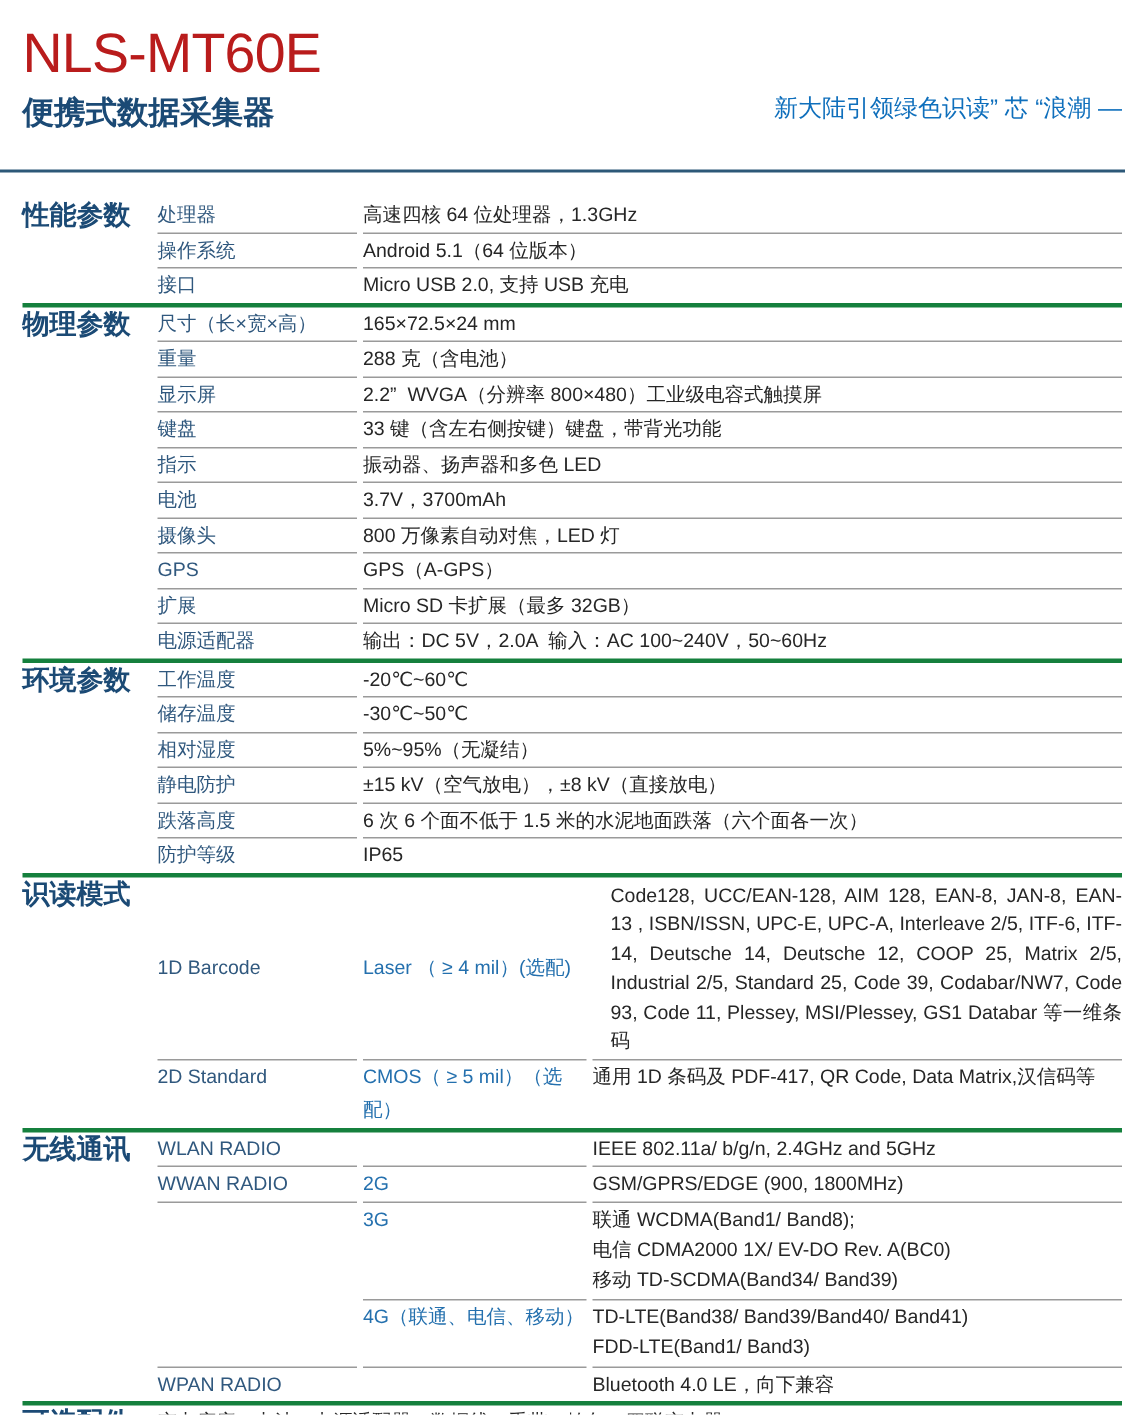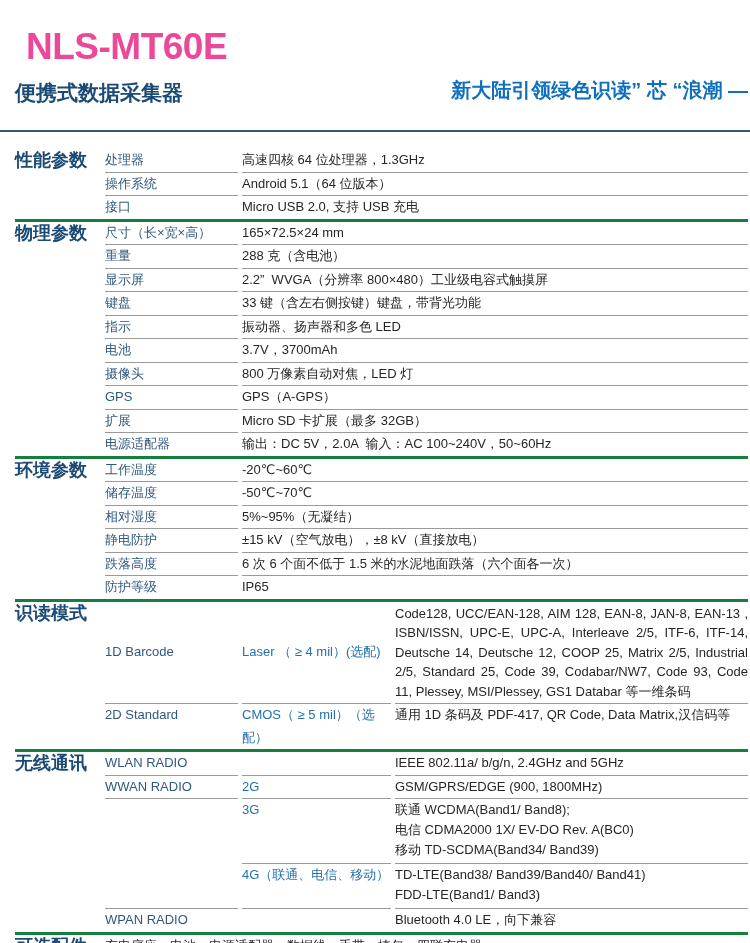--- a/index.html
+++ b/index.html
@@ -4,44 +4,44 @@
 <style>
   html,body{margin:0;padding:0;background:#ffffff;}
   body{
     width:750px;height:943px;overflow:hidden;
     font-family:"Liberation Sans","DejaVu Sans",sans-serif;
     -webkit-font-smoothing:antialiased;
   }
   .page{position:relative;width:750px;height:943px;background:#fff;}
   header{padding:14px 2px 0 15px;}
   .title{
-    margin:11px;font-size:37px;font-weight:bold;letter-spacing:-0.5px;
-    color:#ec4899;line-height:44px;
+    margin:0;font-size:37px;font-weight:normal;letter-spacing:-0.5px;
+    color:#b91c1c;line-height:44px;
   }
   .subrow{display:flex;justify-content:space-between;margin-top:5px;}
   .subtitle{margin:0;font-size:21px;font-weight:bold;color:#1b4a75;line-height:26px;}
-  .tagline{font-size:20px;font-weight:bold;color:#0f6fbc;line-height:20px;padding-bottom:0px;}
+  .tagline{font-size:16px;font-weight:normal;color:#0f6fbc;line-height:20px;padding-bottom:0px;}
   .accent-top{height:2px;background:#2d5878;margin:24px 0 0 -3px;}
   
   .spec{margin:17px 2px 0 15px;width:733px;}
   .section{border-top:0 solid #454545;}
   .section.bordered{border-top:3px solid #15803d;}
   .row{display:grid;grid-template-columns:86px 133px 149px 1fr;column-gap:4px;}
   .cell{font-size:13px;line-height:22.5px;min-height:22.5px;}
   .cell.bt{border-top:1px solid #9a9a9a;}
   .seclabel{color:#1b4a75;font-weight:bold;font-size:18px;}
   .attr{color:#30587e;}
   .sub{color:#2470ae;}
   .value{color:#262626;white-space:pre-wrap;}
   .value.span2{grid-column:3/5;}
   .value.wide{grid-column:2/5;}
   .vmid{align-self:center;}
   .value.justify{
     white-space:normal;text-align:justify;text-align-last:left;
-    line-height:19.5px;padding:2px 0;
+    line-height:19.5px;padding:2px 0;margin-left:12px;
   }
   .value.multi{padding:1px 0 3px 0;}
   .vline{line-height:20px;}
 </style>
 </head>
 <body>
 
 <div class="page">
   <header>
     <h1 class="title">NLS-MT60E</h1>
@@ -124,21 +124,21 @@
       </div>
       <div class="section bordered">
         <div class="row">
           <div class="cell seclabel">环境参数</div>
           <div class="cell attr">工作温度</div>
           <div class="cell value span2">-20℃~60℃</div>
         </div>
         <div class="row">
           <div class="cell seclabel"></div>
           <div class="cell attr bt">储存温度</div>
-          <div class="cell value span2 bt">-50℃~70℃</div>
+          <div class="cell value span2 bt">-30℃~50℃</div>
         </div>
         <div class="row">
           <div class="cell seclabel"></div>
           <div class="cell attr bt">相对湿度</div>
           <div class="cell value span2 bt">5%~95%（无凝结）</div>
         </div>
         <div class="row">
           <div class="cell seclabel"></div>
           <div class="cell attr bt">静电防护</div>
           <div class="cell value span2 bt">±15 kV（空气放电），±8 kV（直接放电）</div>

